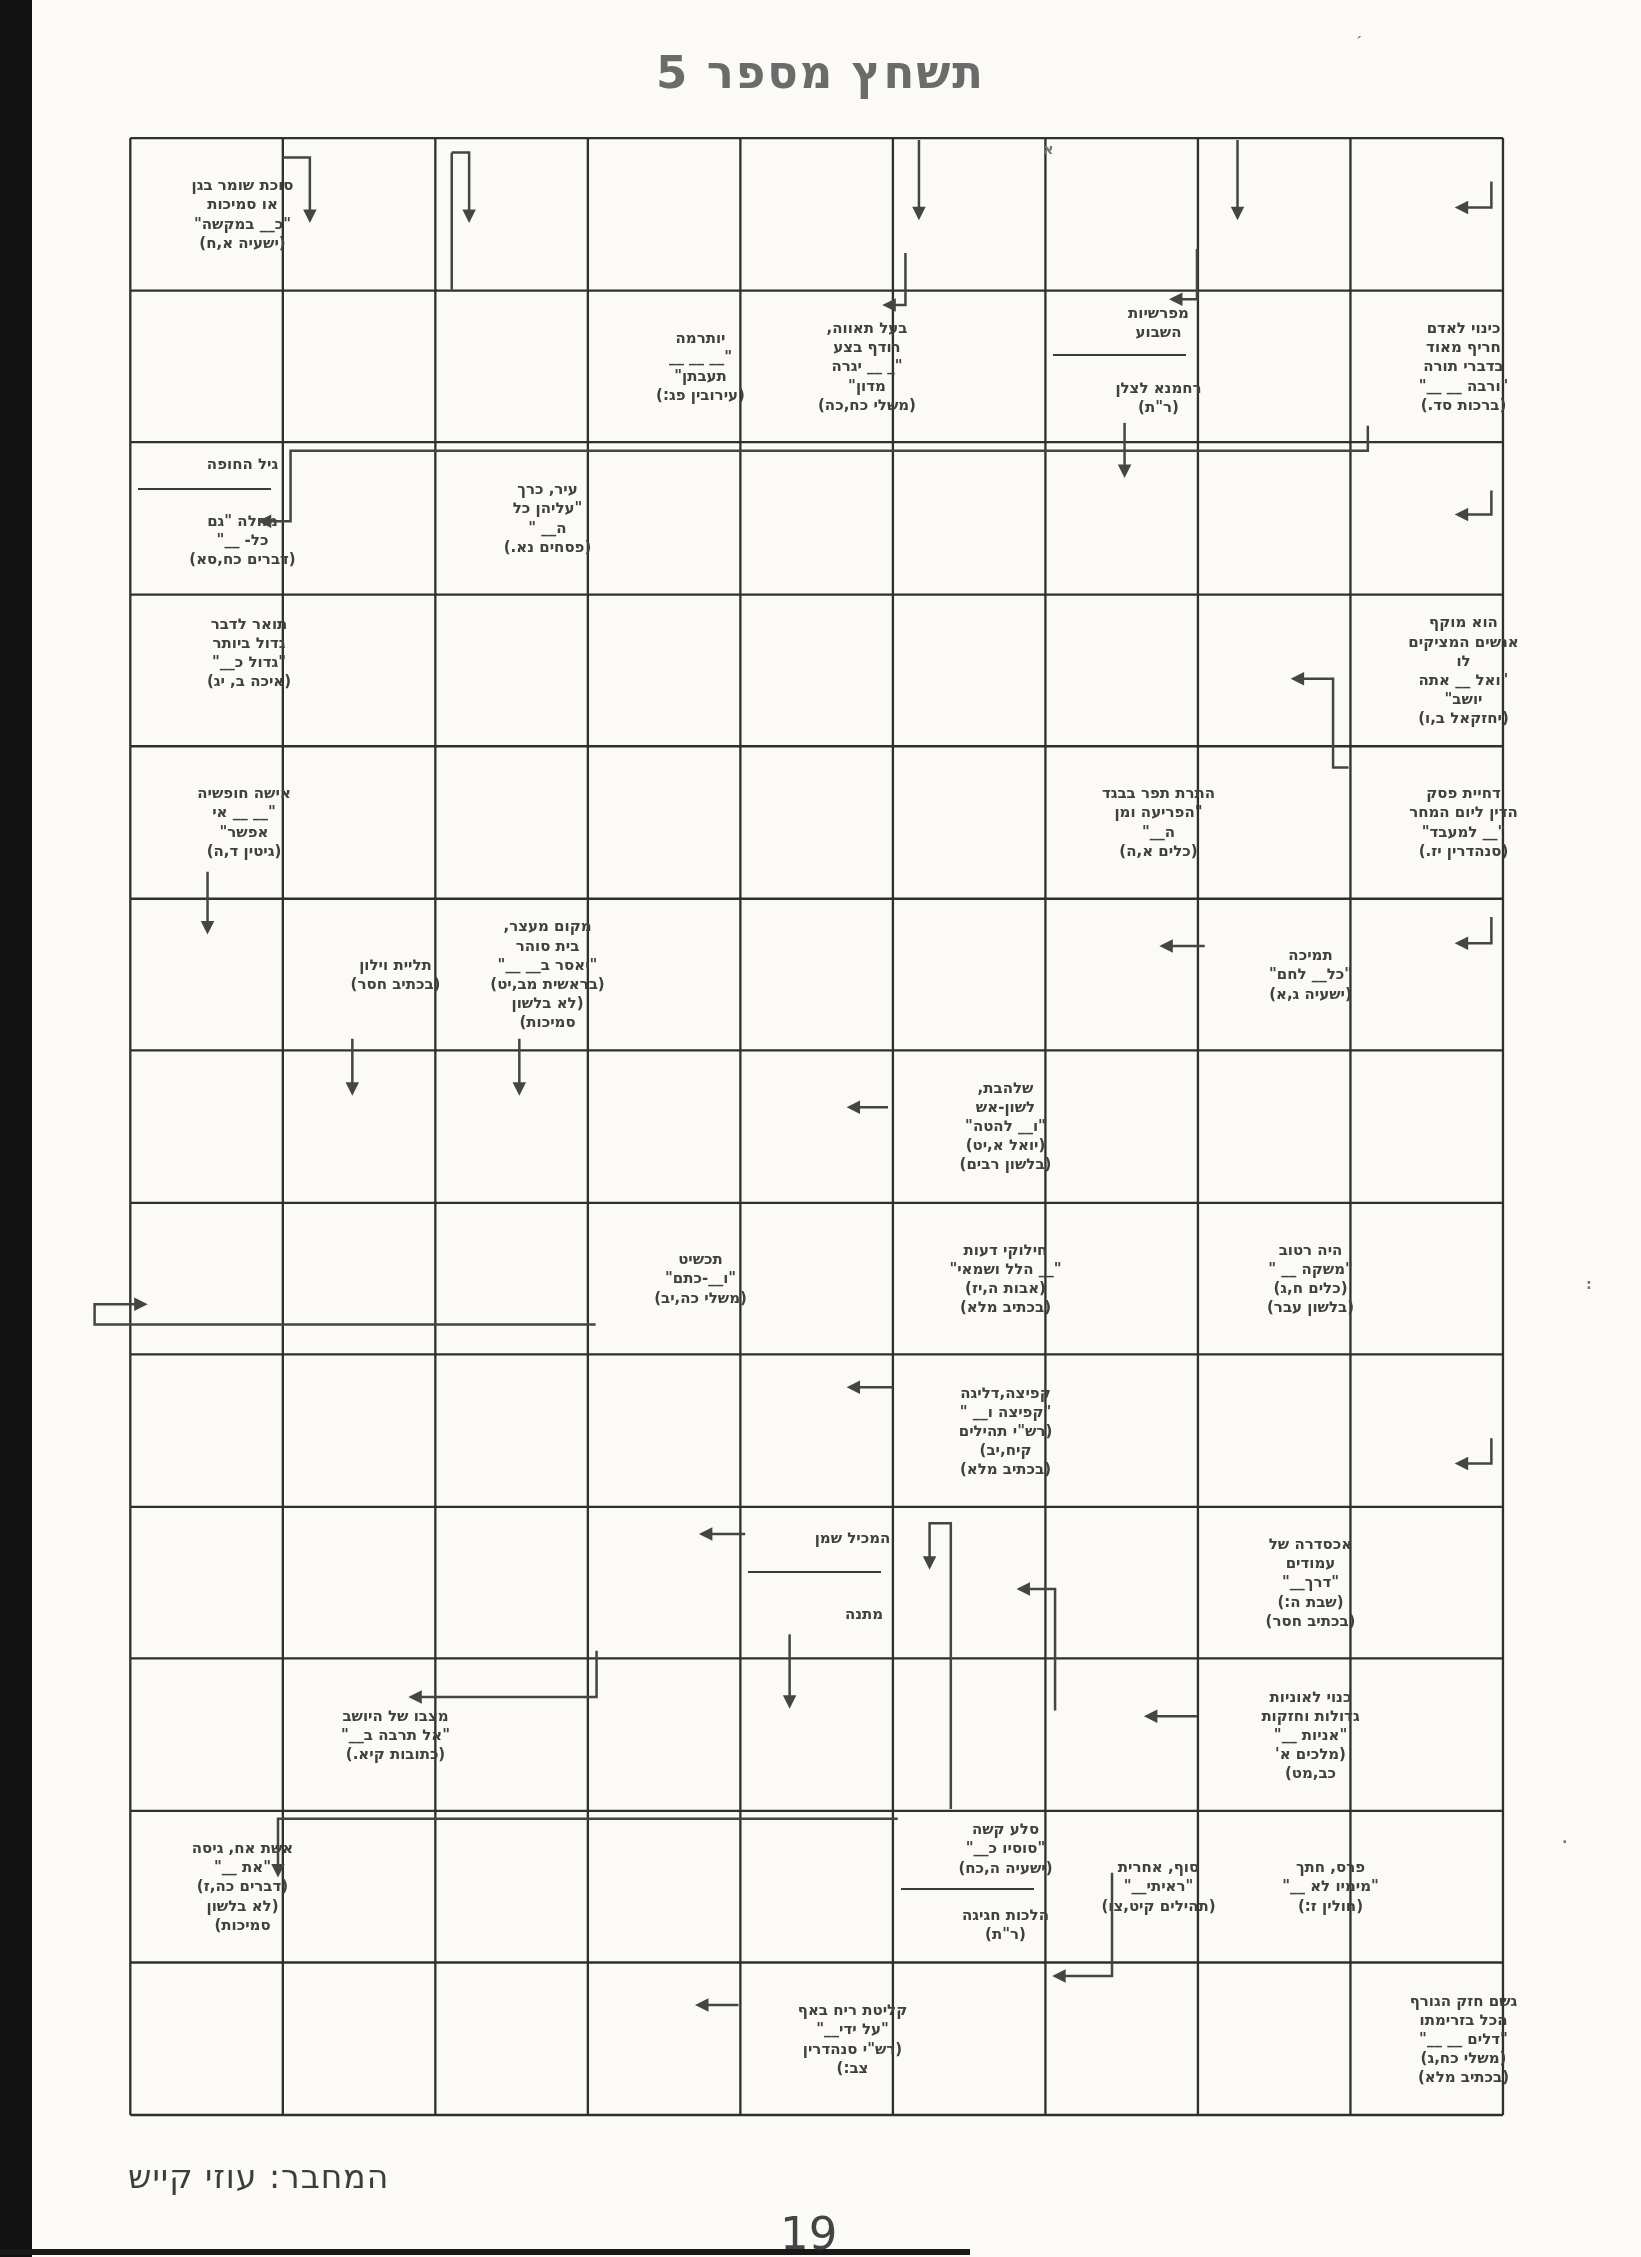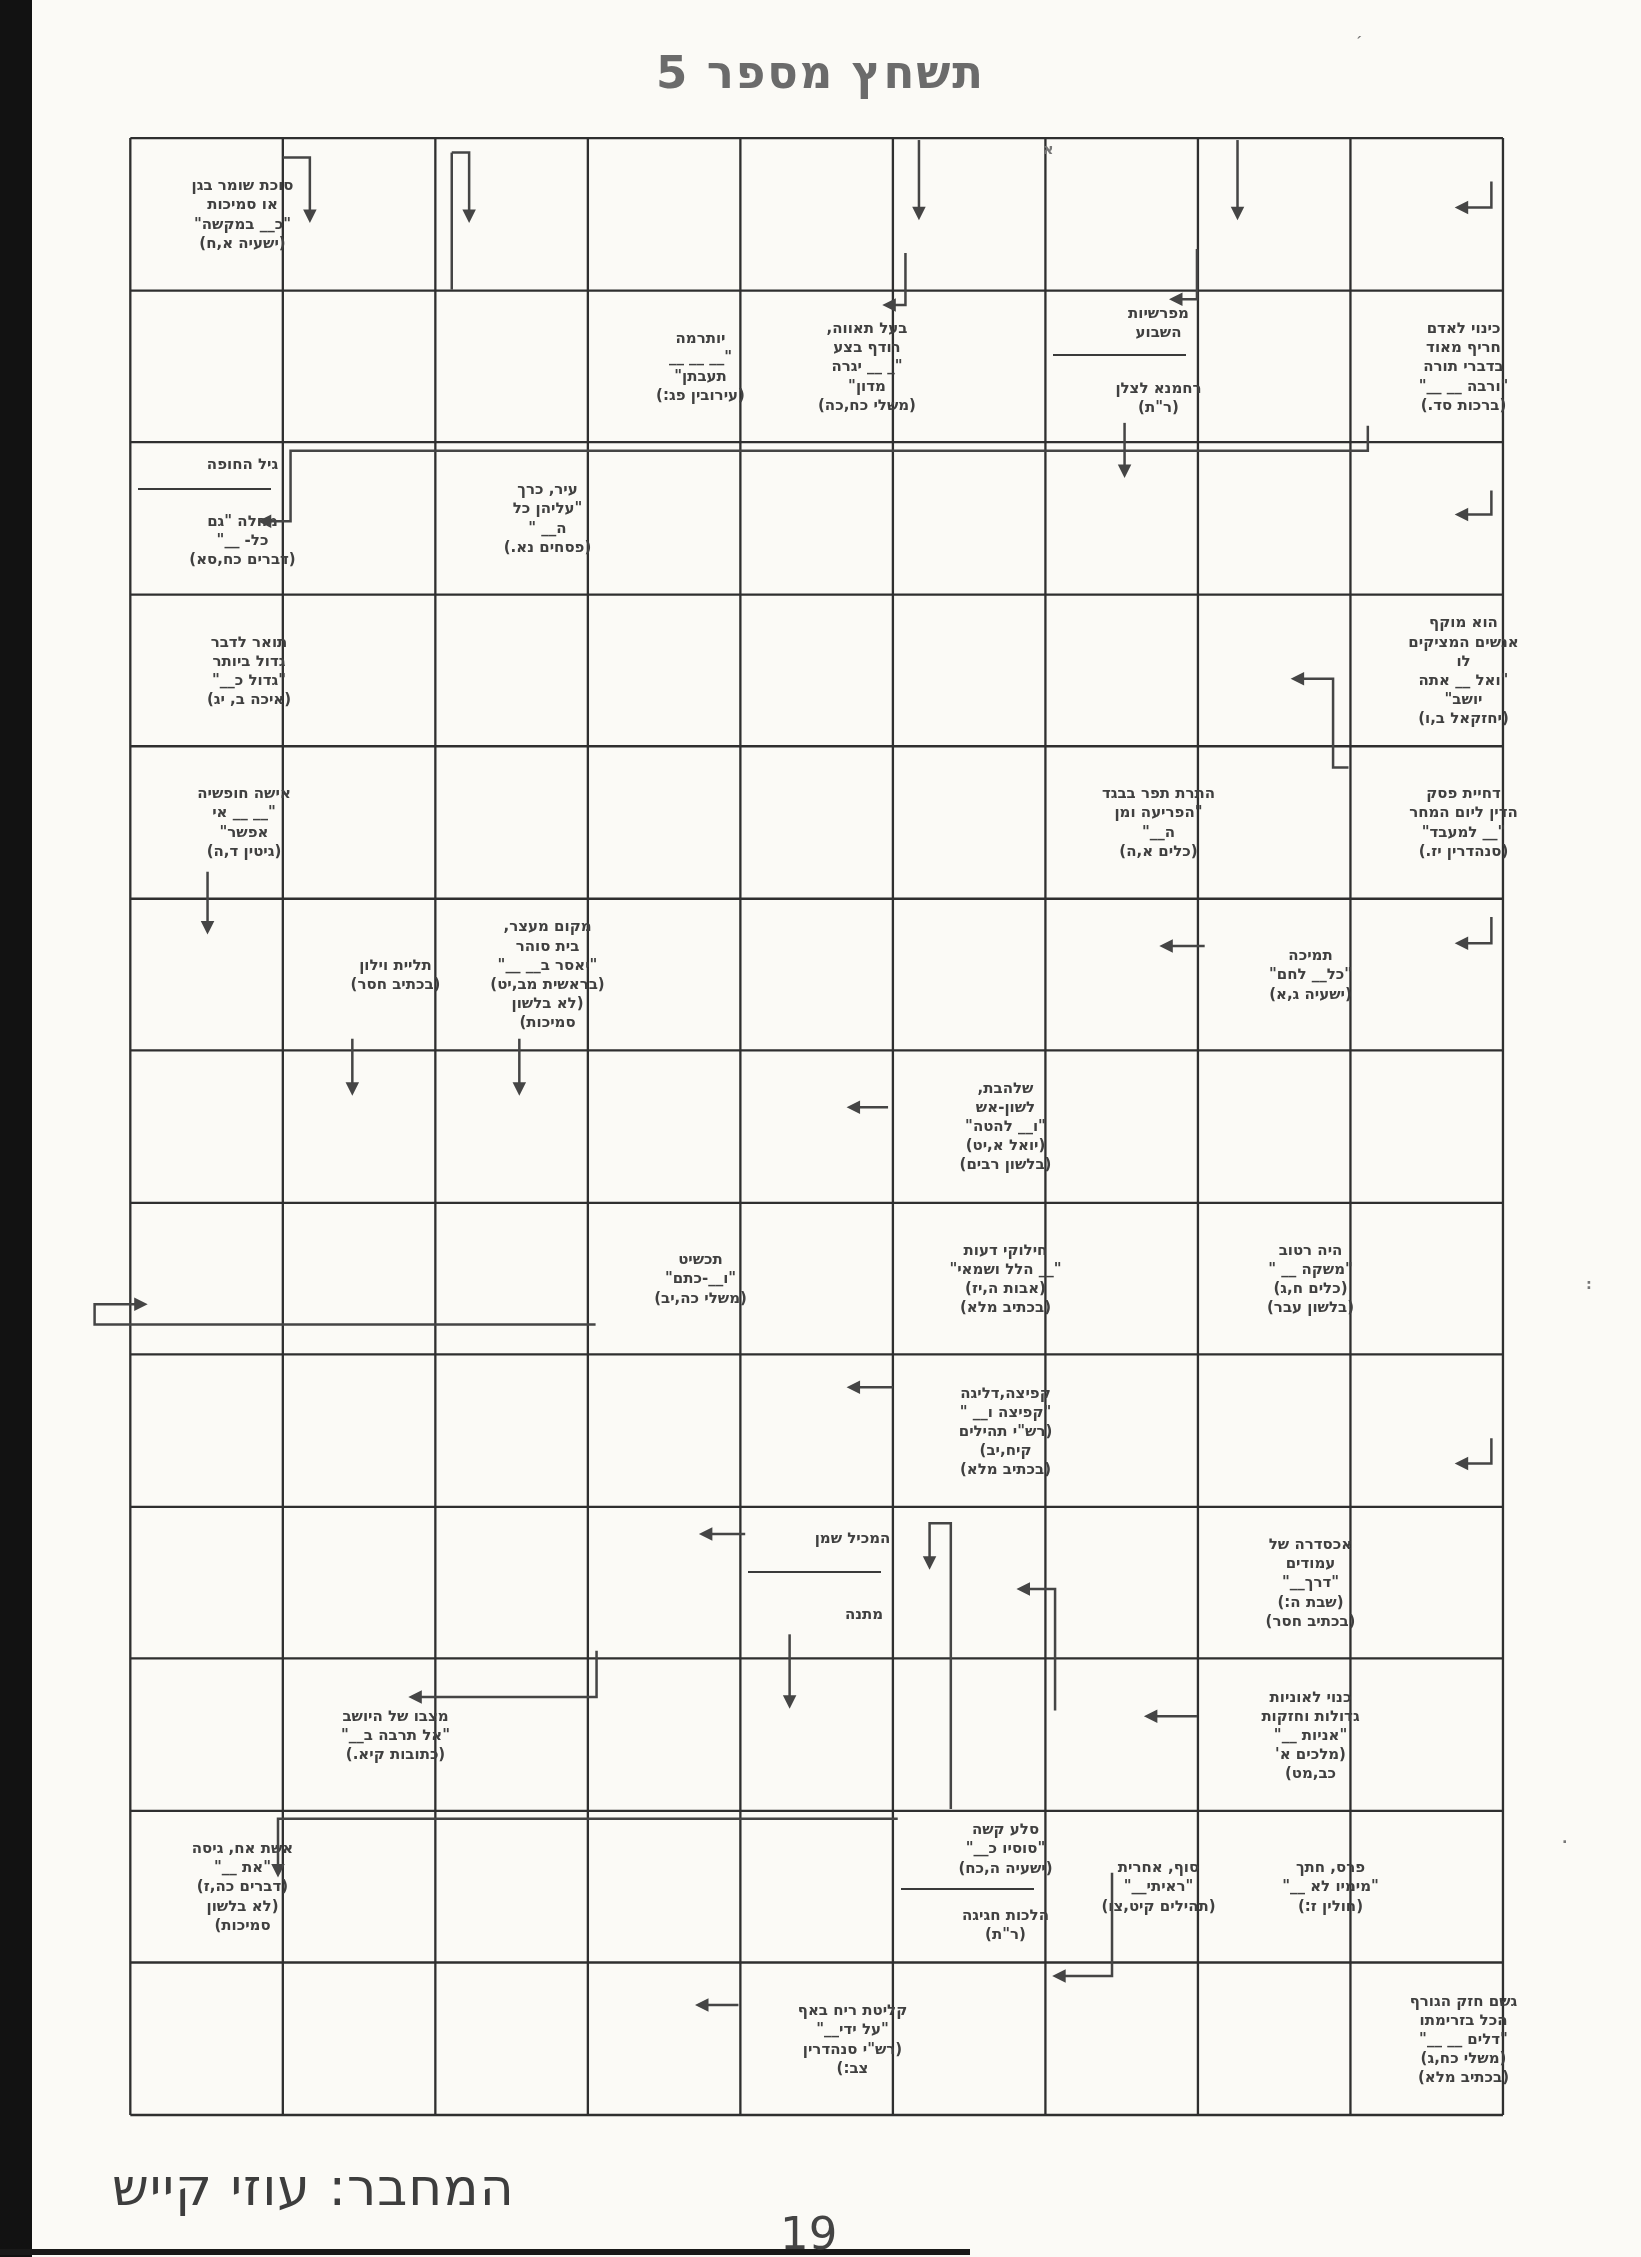--- a/index.html
+++ b/index.html
@@ -8,21 +8,21 @@
   #scan-edge-left{position:absolute;left:0;top:0;width:32px;height:2257px;background:#121212;}
   #scan-edge-bottom{position:absolute;left:0;top:2249px;width:970px;height:5.8px;background:#1a1a1a;}
   #title{position:absolute;left:589px;top:46px;width:463px;text-align:center;
          font-size:45px;font-weight:bold;color:#6b6b6b;letter-spacing:1.9px;}
   .clue{position:absolute;display:flex;flex-direction:column;justify-content:center;
         align-items:center;text-align:center;direction:rtl;
         color:#404040;font-weight:bold;font-size:15px;line-height:1.28;margin-left:36px;}
   .clue .ln{white-space:nowrap;}
   .split-divider{position:absolute;height:1.9px;background:#3a3a3a;}
   .stray{position:absolute;color:#777;font-size:14.5px;font-weight:bold;}
-  #author{position:absolute;left:112px;top:2157px;font-size:52px;color:#3d3d3d;
+  #author{position:absolute;left:128px;top:2157px;font-size:33px;color:#3d3d3d;
           direction:rtl;letter-spacing:1px;}
   #page-number{position:absolute;left:780px;top:2207px;font-size:45px;color:#444;}
   svg{position:absolute;left:0;top:0;}
 </style>
 </head>
 <body>
 
 <div id="page">
   <div id="scan-edge-left"></div>
   <div id="scan-edge-bottom"></div>
@@ -100,21 +100,21 @@
         <div class="ln">מחלה "גם</div>
         <div class="ln">כל- __"</div>
         <div class="ln">(דברים כח,סא)</div>
       </div>
       <div class="clue" style="left: 438px; top: 445px; width: 147px; height: 147px;">
         <div class="ln">עיר, כרך</div>
         <div class="ln">"עליהן כל</div>
         <div class="ln">ה__ "</div>
         <div class="ln">(פסחים נא.)</div>
       </div>
-      <div class="clue" style="left: 133px; top: 598px; width: 160px; height: 146px;">
+      <div class="clue" style="left: 133px; top: 580px; width: 160px; height: 146px;">
         <div class="ln">תואר לדבר</div>
         <div class="ln">גדול ביותר</div>
         <div class="ln">"גדול כ__"</div>
         <div class="ln">(איכה ב, יג)</div>
       </div>
       <div class="clue" style="left: 1354px; top: 598px; width: 147px; height: 146px;">
         <div class="ln">הוא מוקף</div>
         <div class="ln">אנשים המציקים</div>
         <div class="ln">לו</div>
         <div class="ln">"ואל __ אתה</div>

